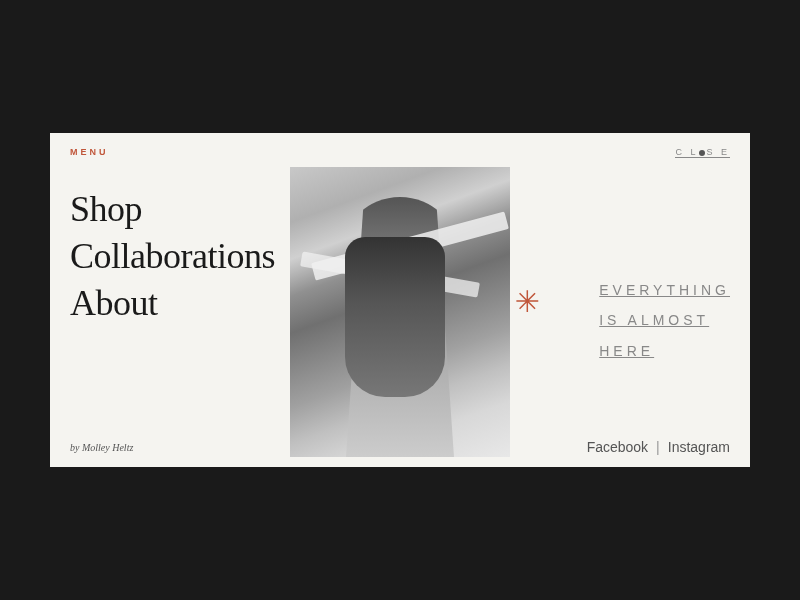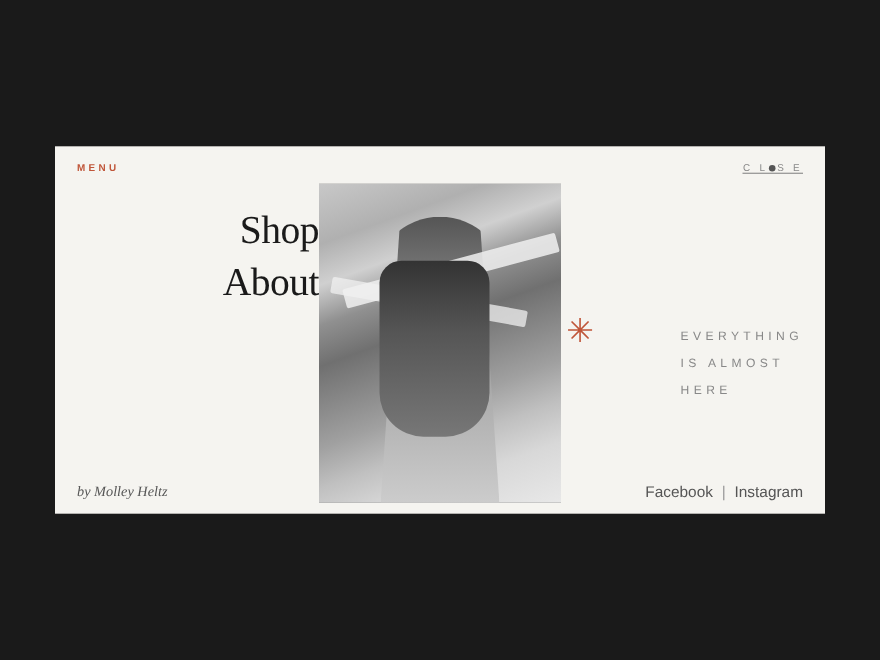--- a/index.html
+++ b/index.html
@@ -69,21 +69,20 @@
       padding: 10px 20px 0 20px;
     }
 
     .nav-menu {
       display: flex;
       flex-direction: column;
       justify-content: flex-start;
       padding-top: 10px;
       gap: 2px;
       min-width: 220px;
-      align-items: flex-end;
     }
 
     .nav-item {
       font-family: 'Georgia', 'Times New Roman', serif;
       font-size: 36px;
       color: #1a1a1a;
       font-weight: 400;
       line-height: 1.25;
       cursor: pointer;
       letter-spacing: -0.5px;
@@ -193,38 +192,39 @@
       position: absolute;
       right: 210px;
       bottom: 110px;
       color: #c0563a;
       font-size: 30px;
       line-height: 1;
     }
 
     .tagline {
       font-family: 'Arial', sans-serif;
-      font-size: 11px;
+      font-size: 14px;
       letter-spacing: 4px;
       color: #888;
       line-height: 2.2;
       text-transform: uppercase;
+      text-decoration: underline;
     }
 
     .bottom-bar {
       display: flex;
       justify-content: space-between;
       align-items: center;
       padding: 12px 20px;
       border-top: none;
     }
 
     .byline {
       font-family: 'Georgia', serif;
-      font-size: 13px;
+      font-size: 10px;
       color: #555;
       font-style: italic;
     }
 
     .social-links {
       display: flex;
       gap: 8px;
       font-family: 'Arial', sans-serif;
       font-size: 14px;
       color: #666;
@@ -259,20 +259,21 @@
     <span class="menu-label">MENU</span>
     <span class="close-label">
       C L<span class="cursor-dot"></span>S E
     </span>
   </div>
 
   <div class="main-content">
 
     <nav class="nav-menu">
       <span class="nav-item">Shop</span>
+      <span class="nav-item">Collaborations</span>
       <span class="nav-item">About</span>
     </nav>
 
     <div class="image-area">
       <div class="photo-bg">
         <div class="ribbon"></div>
       </div>
     </div>
 
     <div class="star-icon">✳</div>

